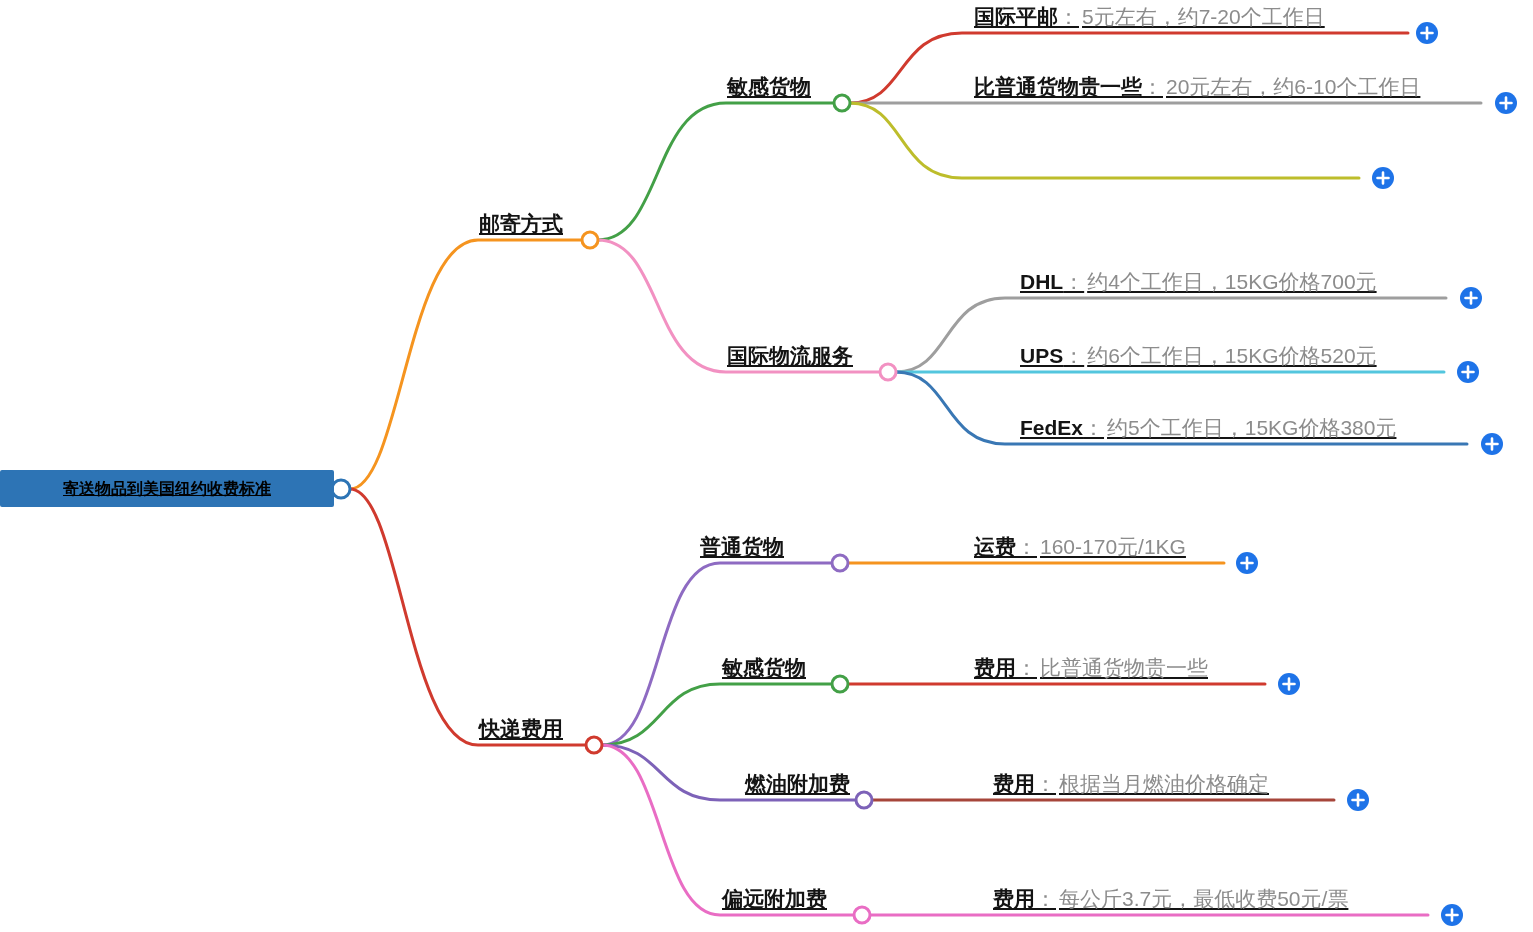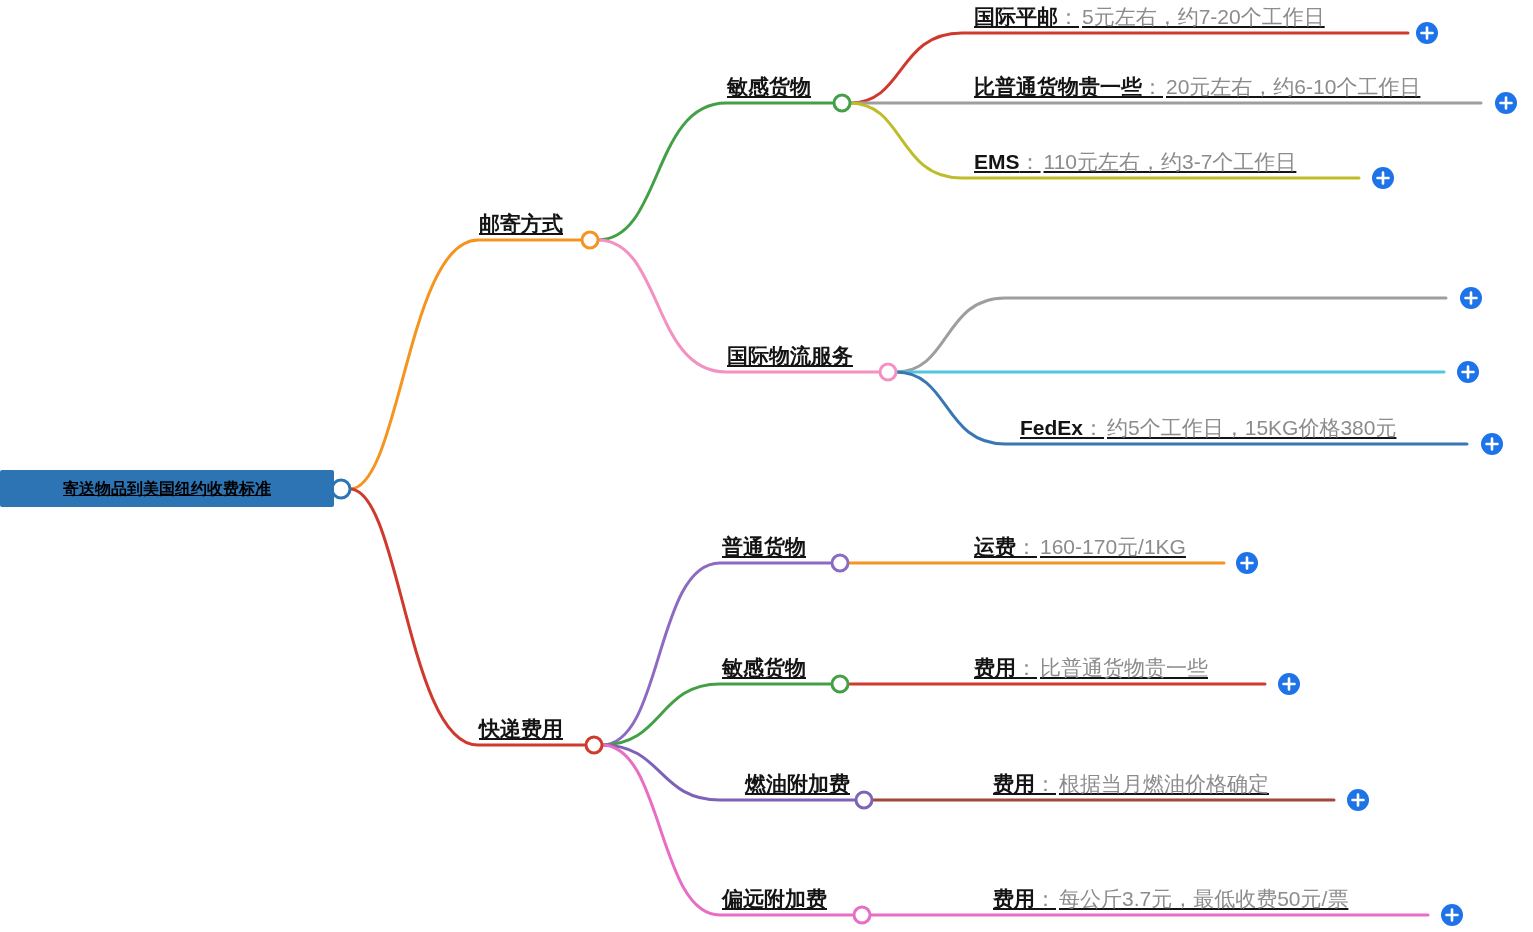--- a/index.html
+++ b/index.html
@@ -119,33 +119,36 @@
       <path class="plussign" d="M-5.5 0H5.5M0 -5.5V5.5"></path>
       </g>
   </svg>
 
   <div class="node node-root">寄送物品到美国纽约收费标准</div>
 
   <div class="node" style="left:479px;top:211px">邮寄方式</div>
   <div class="node" style="left:479px;top:716px">快递费用</div>
   <div class="node" style="left:727px;top:74px">敏感货物</div>
   <div class="node" style="left:727px;top:343px">国际物流服务</div>
-  <div class="node" style="left:722px;top:534px">普通货物</div>
+  <div class="node" style="left:700px;top:534px">普通货物</div>
   <div class="node" style="left:722px;top:655px">敏感货物</div>
   <div class="node" style="left:745px;top:771px">燃油附加费</div>
   <div class="node" style="left:722px;top:886px">偏远附加费</div>
 
   <div class="node" style="left:974px;top:4px">
     <span class="lbl">国际平邮</span><span class="sep">：</span><span class="val">5元左右，约7-20个工作日</span>
   </div>
   <div class="node" style="left:974px;top:74px">
     <span class="lbl">比普通货物贵一些</span><span class="sep">：</span><span class="val">20元左右，约6-10个工作日</span>
   </div>
-  <div class="node" style="left:974px;top:149px">
-    <span class="lbl">EMS</span><span class="sep">：</span><span class="val">110元左右，约3-7个工作日</span>
+  <div class="node" style="left:1020px;top:269px">
+    <span class="lbl">DHL</span><span class="sep">：</span><span class="val">约4个工作日，15KG价格700元</span>
+  </div>
+  <div class="node" style="left:1020px;top:343px">
+    <span class="lbl">UPS</span><span class="sep">：</span><span class="val">约6个工作日，15KG价格520元</span>
   </div>
   <div class="node" style="left:1020px;top:415px">
     <span class="lbl">FedEx</span><span class="sep">：</span><span class="val">约5个工作日，15KG价格380元</span>
   </div>
   <div class="node" style="left:974px;top:534px">
     <span class="lbl">运费</span><span class="sep">：</span><span class="val">160-170元/1KG</span>
   </div>
   <div class="node" style="left:993px;top:771px">
     <span class="lbl">费用</span><span class="sep">：</span><span class="val">根据当月燃油价格确定</span>
   </div>

